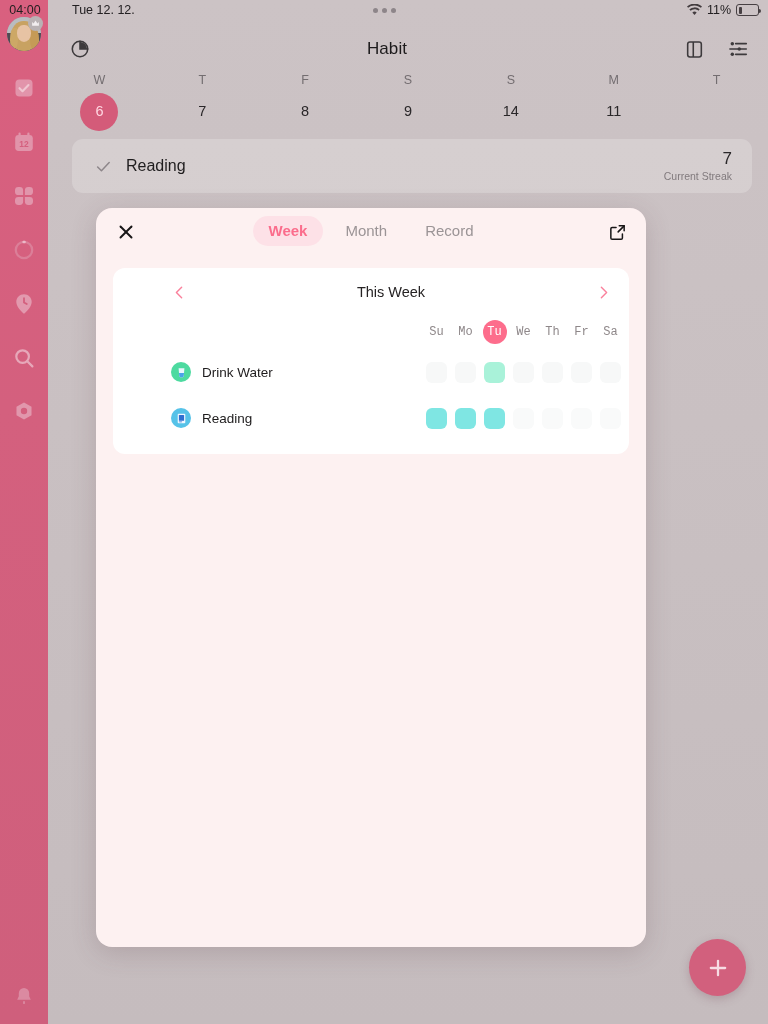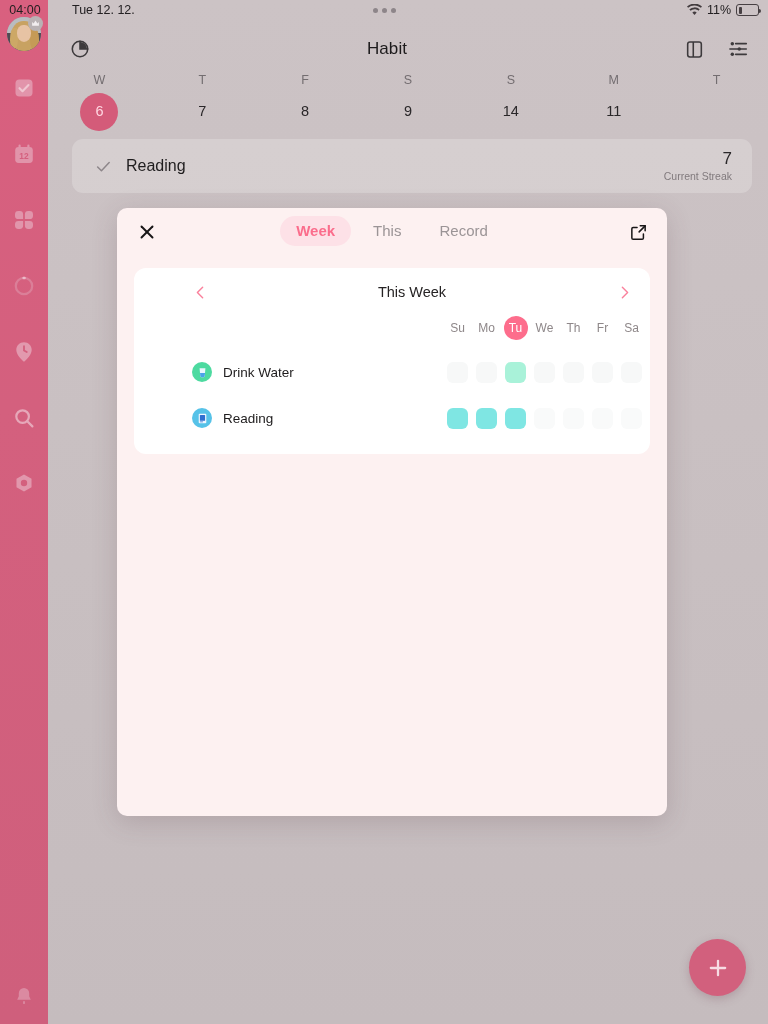--- a/index.html
+++ b/index.html
@@ -66,21 +66,21 @@
     background: #b9b2b4;
     display: flex; align-items: center; justify-content: center;
   }
   .crown-badge svg { width: 9px; height: 9px; display:block; }
 
   .side-icons {
     margin-top: 24px;
     display: flex;
     flex-direction: column;
     align-items: flex-end;
-    gap: 40px;
+    gap: 28px;
     flex: 1;
   }
   .side-ico {
     width: 26px; height: 26px;
     display: flex; align-items: center; justify-content: center;
     opacity: .72;
   }
   .side-ico svg { width: 24px; height: 24px; display: block; }
   .side-bottom { margin-bottom: 14px; opacity:.62; }
 
@@ -249,24 +249,24 @@
     background: #d2607d;
     box-shadow: 0 3px 10px rgba(120,70,85,.28);
     display: flex; align-items: center; justify-content: center;
     z-index: 3;
   }
   .fab svg { display: block; }
 
   
   .modal {
     position: absolute;
-    left: 117px; top: 208px;
-    width: 550px; height: 608px;
+    left: 96px; top: 208px;
+    width: 550px; height: 739px;
     background: #fdf1f1;
-    border-radius: 10px;
+    border-radius: 16px;
     box-shadow: 0 6px 26px rgba(90,60,70,.20);
     z-index: 20;
     overflow: hidden;
   }
   .modal-head {
     position: relative;
     height: 46px;
     display: flex; align-items: center;
   }
   .modal-close {
@@ -329,21 +329,22 @@
     text-align: center;
     font-size: 14.5px;
     color: #262324;
   }
 
   .dow-head {
     display: flex;
     justify-content: flex-end;
     padding-right: 4px;
     height: 28px;
-    align-items: flex-start;
+    align-items: flex-end;
+    font-family: Liberation Mono, monospace;
   }
   .dow-cell {
     width: 29px;
     margin-left: 0px;
     text-align: center;
     font-size: 12px;
     color: #8e8789;
     position: relative;
     height: 24px;
     line-height: 24px;
@@ -601,21 +602,21 @@
     <div class="modal-head">
       <div class="modal-close">
         <svg width="20" height="20" viewBox="0 0 24 24" fill="none" stroke="#181617" stroke-width="2.3" stroke-linecap="round">
           <path d="M5.4 5.4l13.2 13.2"></path>
             <path d="M18.6 5.4L5.4 18.6"></path>
         </svg>
       </div>
 
       <div class="tabs" id="tabs">
           <div class="tab active">Week</div>
-          <div class="tab">This</div>
+          <div class="tab">Month</div>
           <div class="tab">Record</div>
         </div>
 
       <div class="modal-expand">
         <svg width="19" height="19" viewBox="0 0 24 24" fill="none" stroke="#181617" stroke-width="1.9" stroke-linecap="round" stroke-linejoin="round">
           <path d="M14.2 3.6H20.4v6.2"></path>
           <path d="M20.4 3.6l-7.6 7.6"></path>
           <path d="M18.2 13.8v5a1.6 1.6 0 0 1-1.6 1.6H5.2a1.6 1.6 0 0 1-1.6-1.6V7.4a1.6 1.6 0 0 1 1.6-1.6h5"></path>
         </svg>
       </div>

